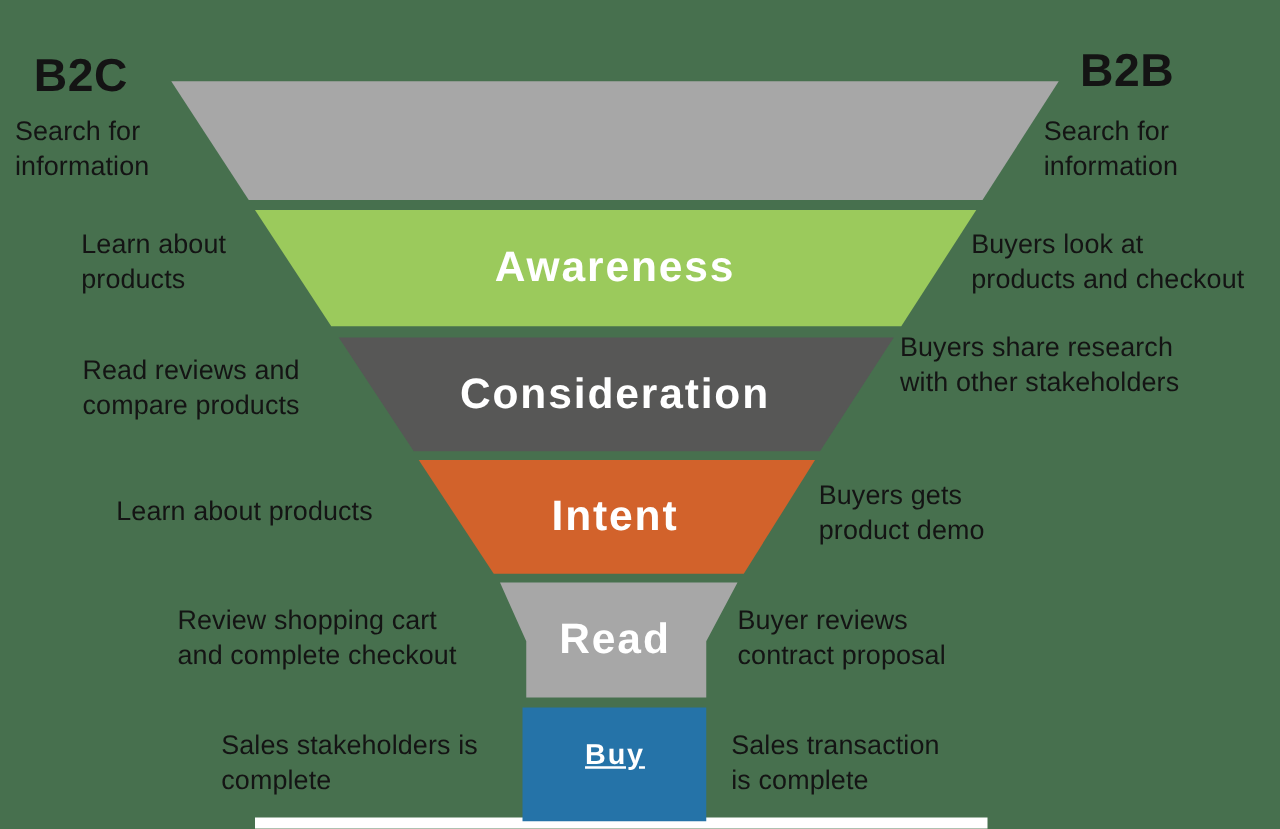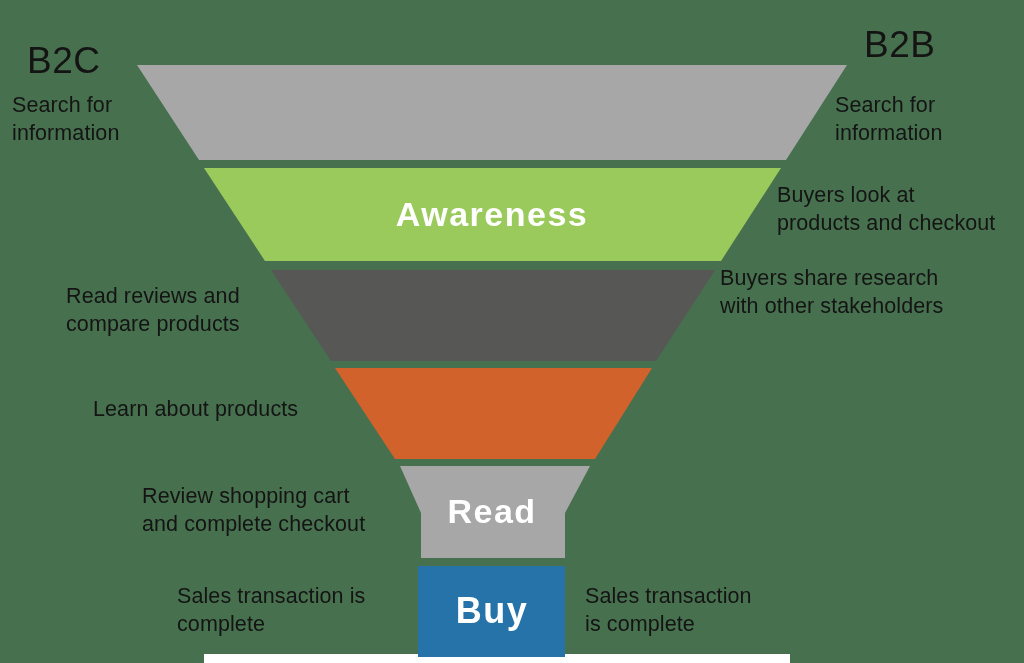--- a/index.html
+++ b/index.html
@@ -5,76 +5,84 @@
   html,body{margin:0;padding:0;background:#47704E;}
   #canvas{
     position:relative;
     width:1024px;height:663px;
     overflow:hidden;
     font-family:"Liberation Sans",sans-serif;
   }
   #funnel-svg{position:absolute;left:0;top:0;}
   .corner-heading{
     position:absolute;
-    font-size:37px;font-weight:400;
+    font-size:37px;font-weight:700;
     color:#141414;letter-spacing:.5px;
     white-space:nowrap;
   }
   .side-label{
     position:absolute;
     font-size:21.5px;font-weight:400;
     line-height:1.3;
     color:#141414;
     white-space:pre-line;
     letter-spacing:.1px;
   }
   .stage-label{
     position:absolute;
     left:492px;transform:translateX(-50%);
     color:#FFFFFF;font-weight:800;
     font-size:34px;letter-spacing:1.5px;
     white-space:nowrap;
   }
-  .stage-label.buy{font-size:36px;}
+  .stage-label.buy{font-size:23px;text-decoration:underline;}
 </style>
 </head>
 <body>
 
 <div id="canvas">
 
   <svg id="funnel-svg" width="1024" height="663" viewBox="0 0 1024 663">
     <rect x="0" y="0" width="1024" height="663" fill="#47704E"></rect>
     <rect x="204" y="654" width="586" height="9" fill="#FFFFFF"></rect>
     <polygon points="137,65 847,65 786,160 199,160" fill="#A7A7A7"></polygon>
     <polygon points="204,168 781,168 721,261 265,261" fill="#9BCA5C"></polygon>
     <polygon points="271,270 715,270 656,361 331,361" fill="#575756"></polygon>
     <polygon points="335,368 652,368 595,459 395,459" fill="#D2622B"></polygon>
     <polygon points="400,466 590,466 565,513 565,558 421,558 421,513" fill="#A7A7A7"></polygon>
     <rect x="418" y="566" width="147" height="91" fill="#2573A8"></rect>
   </svg>
 
   <div class="corner-heading" style="left:27px;top:40px">B2C</div>
-  <div class="corner-heading" style="left:864px;top:24px">B2B</div>
+  <div class="corner-heading" style="left:864px;top:36px">B2B</div>
 
   <div class="stage-label" style="top:195px">Awareness</div>
+  <div class="stage-label" style="top:296px">Consideration</div>
+  <div class="stage-label" style="top:394px">Intent</div>
   <div class="stage-label" style="top:492px">Read</div>
   <div class="stage-label buy" style="top:590px">Buy</div>
 
   <div class="side-label" style="left:12px;top:92px">Search for
 information</div>
+  <div class="side-label" style="left:65px;top:182px">Learn about
+products</div>
   <div class="side-label" style="left:66px;top:283px">Read reviews and
 compare products</div>
   <div class="side-label" style="left:93px;top:396px">Learn about products</div>
   <div class="side-label" style="left:142px;top:483px">Review shopping cart
 and complete checkout</div>
-  <div class="side-label" style="left:177px;top:583px">Sales transaction is
+  <div class="side-label" style="left:177px;top:583px">Sales stakeholders is
 complete</div>
 
   <div class="side-label" style="left:835px;top:92px">Search for
 information</div>
   <div class="side-label" style="left:777px;top:182px">Buyers look at
 products and checkout</div>
   <div class="side-label" style="left:720px;top:265px">Buyers share research
 with other stakeholders</div>
+  <div class="side-label" style="left:655px;top:383px">Buyers gets
+product demo</div>
+  <div class="side-label" style="left:590px;top:483px">Buyer reviews
+contract proposal</div>
   <div class="side-label" style="left:585px;top:583px">Sales transaction
 is complete</div>
 
 </div>
 
 </body></html>

